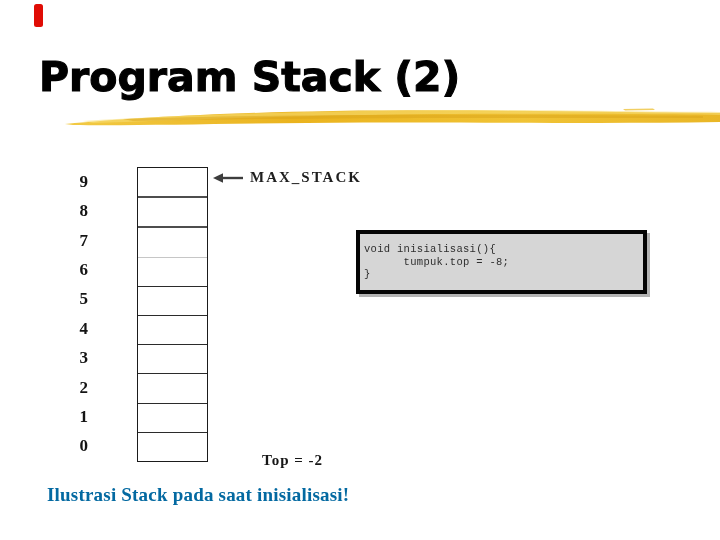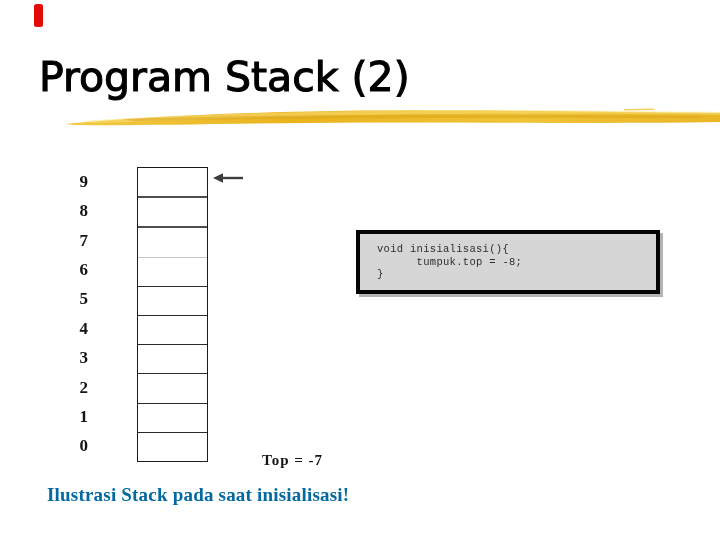--- a/index.html
+++ b/index.html
@@ -12,21 +12,21 @@
   
   .accent-bar{
     position:absolute;left:34px;top:4px;width:9px;height:23px;
     border-radius:2.5px;background:#e00c05;
   }
 
   
   .title{
     position:absolute;left:39px;top:54px;
     font-family:"DejaVu Sans","Liberation Sans",sans-serif;
-    font-weight:400;font-size:41px;line-height:46px;color:#000;
+    font-weight:700;font-size:41px;line-height:46px;color:#000;
     letter-spacing:0px;white-space:nowrap;
     -webkit-text-stroke:1.1px #000;
   }
 
   
   .swoosh{position:absolute;left:63px;top:102px;width:657px;height:32px;}
 
   
   .index-col{
     position:absolute;left:58px;top:167px;width:30px;height:294px;
@@ -59,21 +59,21 @@
     position:absolute;left:262px;top:452px;
     font-size:15px;font-weight:bold;letter-spacing:1px;color:#161616;
     white-space:nowrap;
   }
 
   
   .code-box{
     position:absolute;left:356px;top:230px;width:279px;height:47px;
     border:4px solid #050505;background:#d6d6d6;
     box-shadow:3px 3px 0 #b3b3b3;
-    padding:9px 0 0 17px;
+    padding:9px 0 0 4px;
   }
   .code-box .code-line{
     font-family:"Liberation Mono","DejaVu Sans Mono",monospace;
     font-size:10.5px;line-height:12.5px;color:#2e2e2e;
     white-space:pre;letter-spacing:0.3px;
   }
 
   
   .caption{
     position:absolute;left:47px;top:484px;
@@ -128,22 +128,23 @@
     <div class="cell"></div>
     <div class="cell"></div>
     <div class="cell"></div>
     <div class="cell"></div>
   </div>
 
   <svg class="max-arrow" viewBox="0 0 32 14">
     <line x1="9" y1="7" x2="31" y2="7" stroke="#3d3d3d" stroke-width="2.4"></line>
     <polygon points="1,7 11,2.2 11,11.8" fill="#3d3d3d"></polygon>
   </svg>
+  <div class="max-label">MAX_STACK</div>
 
-  <div class="top-label">Top = -7</div>
+  <div class="top-label">Top = -2</div>
 
   <div class="code-box" style="background: rgb(214, 214, 214);">
     <div class="code-line">void inisialisasi(){</div>
     <div class="code-line">      tumpuk.top = -8;</div>
     <div class="code-line">}</div>
   </div>
 
   <div class="caption">Ilustrasi Stack pada saat inisialisasi!</div>
 
 </div>

